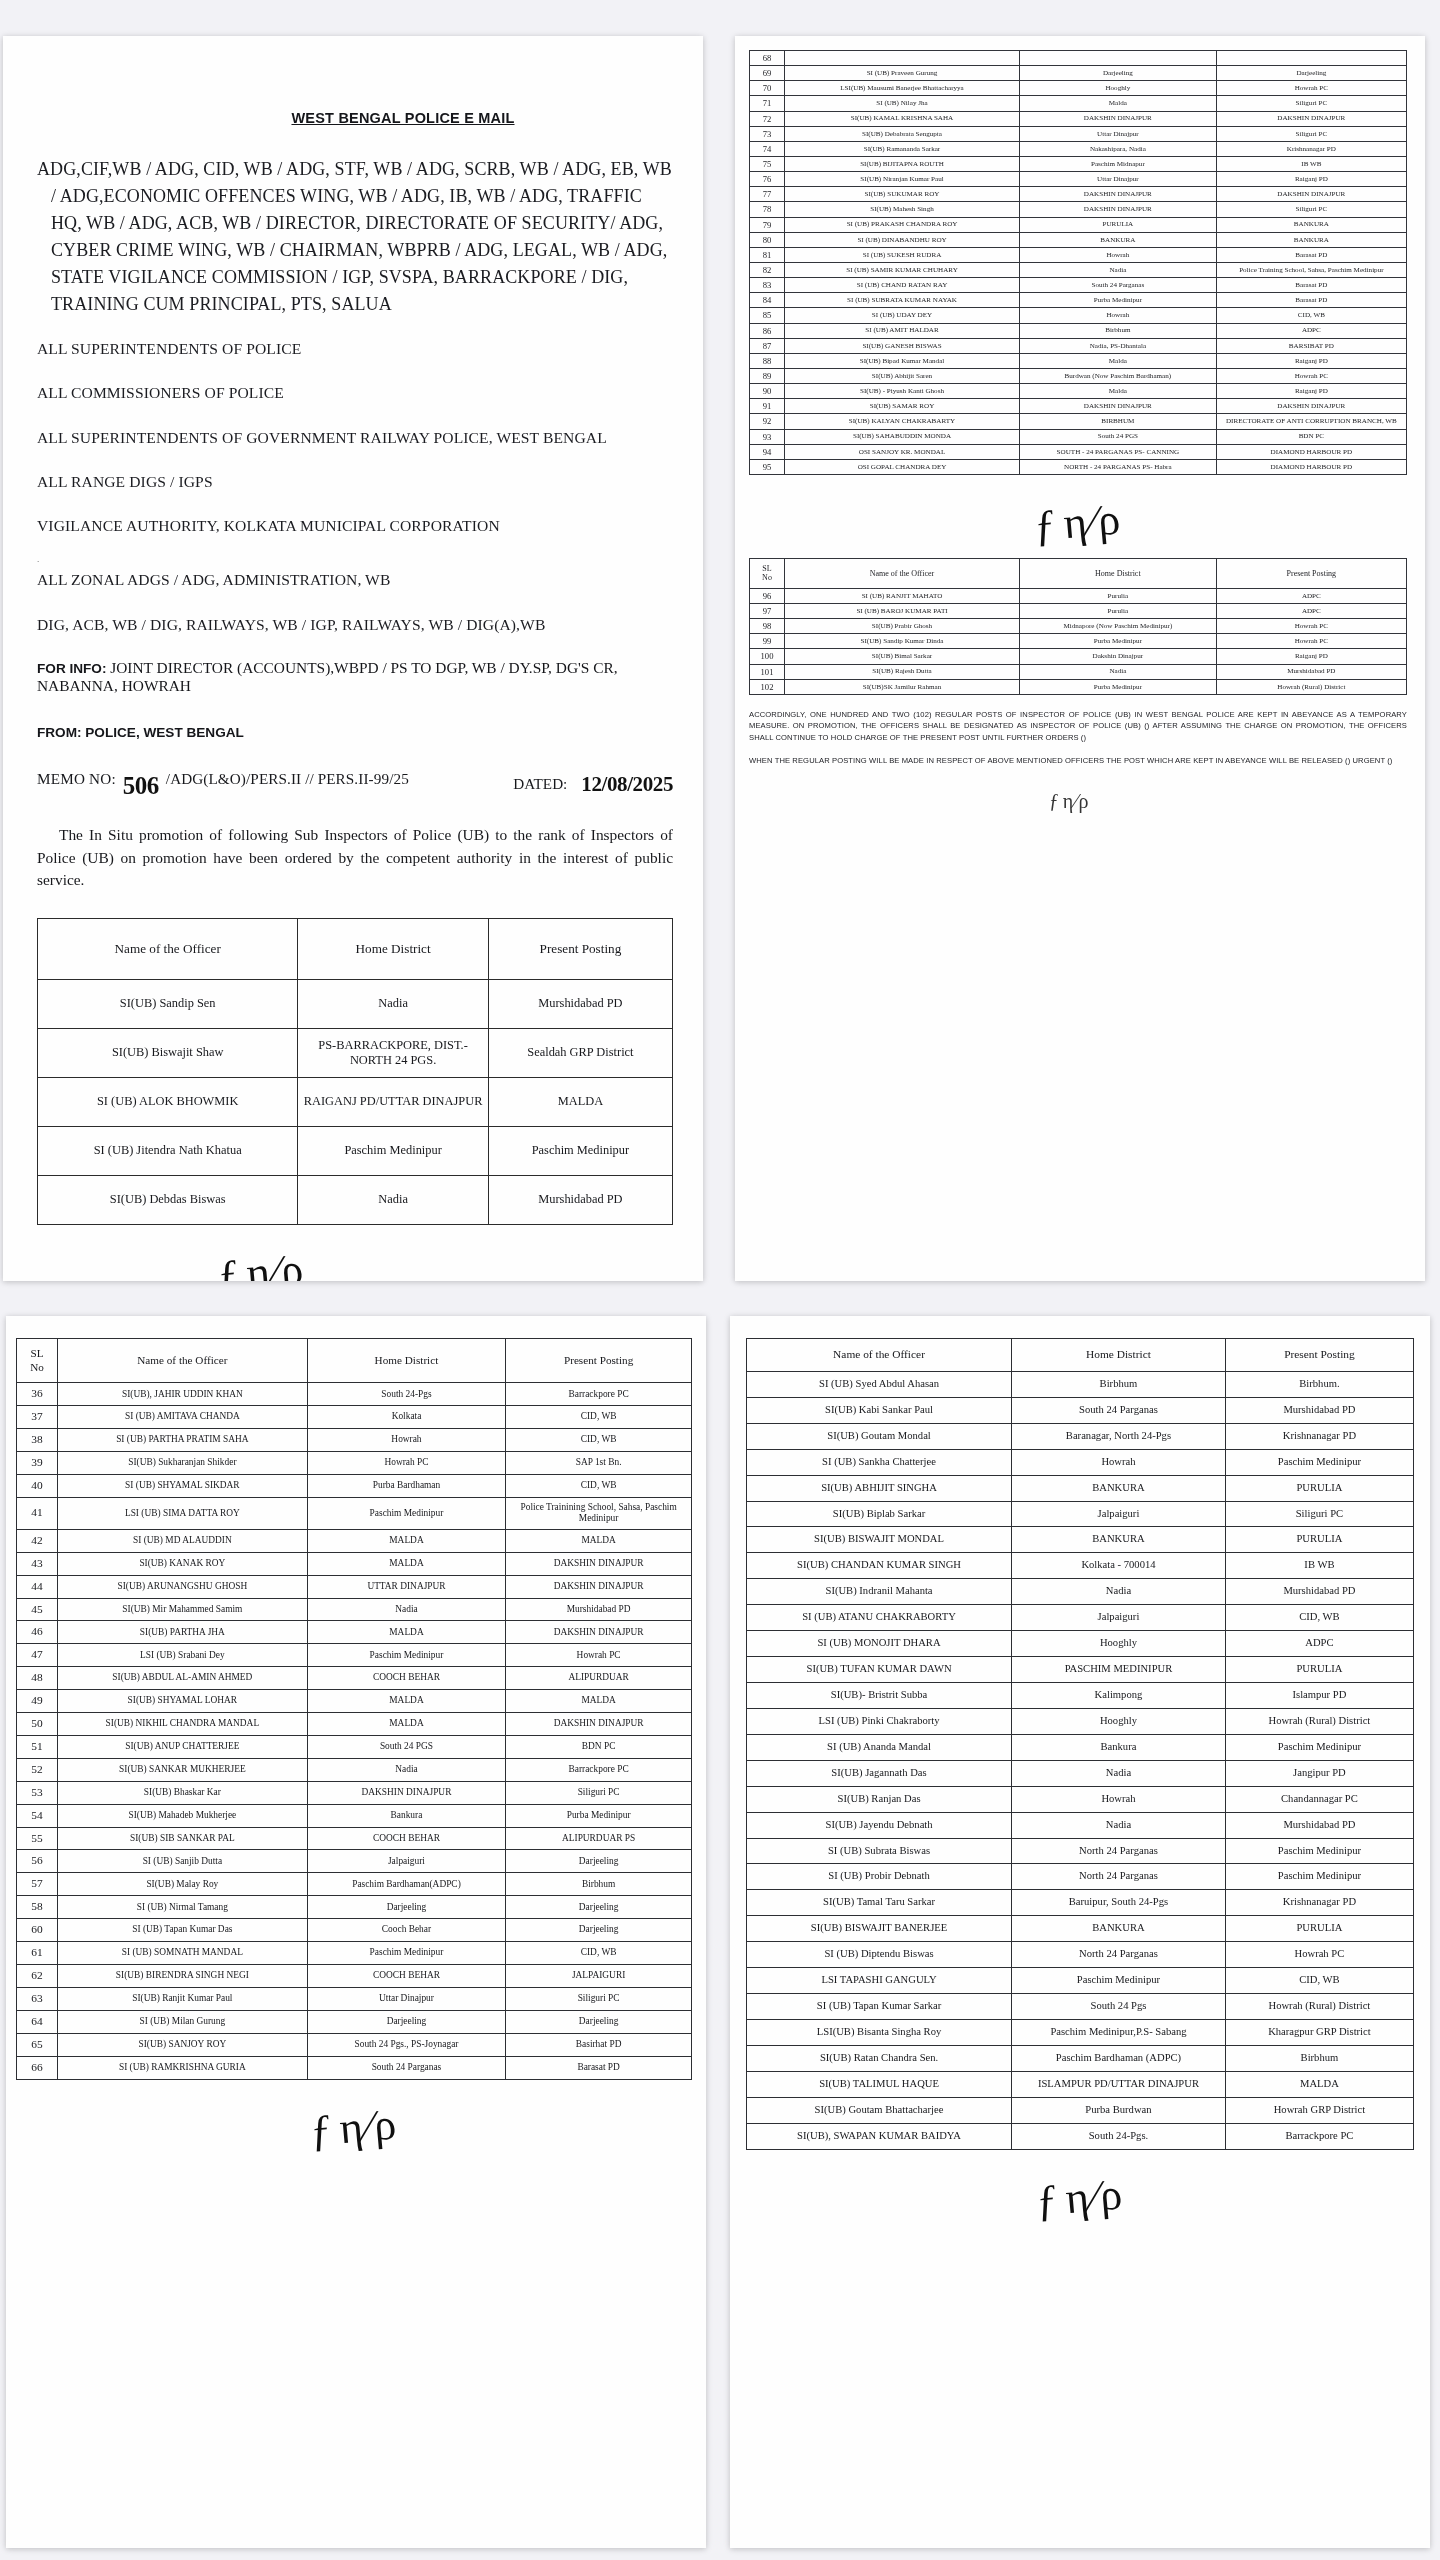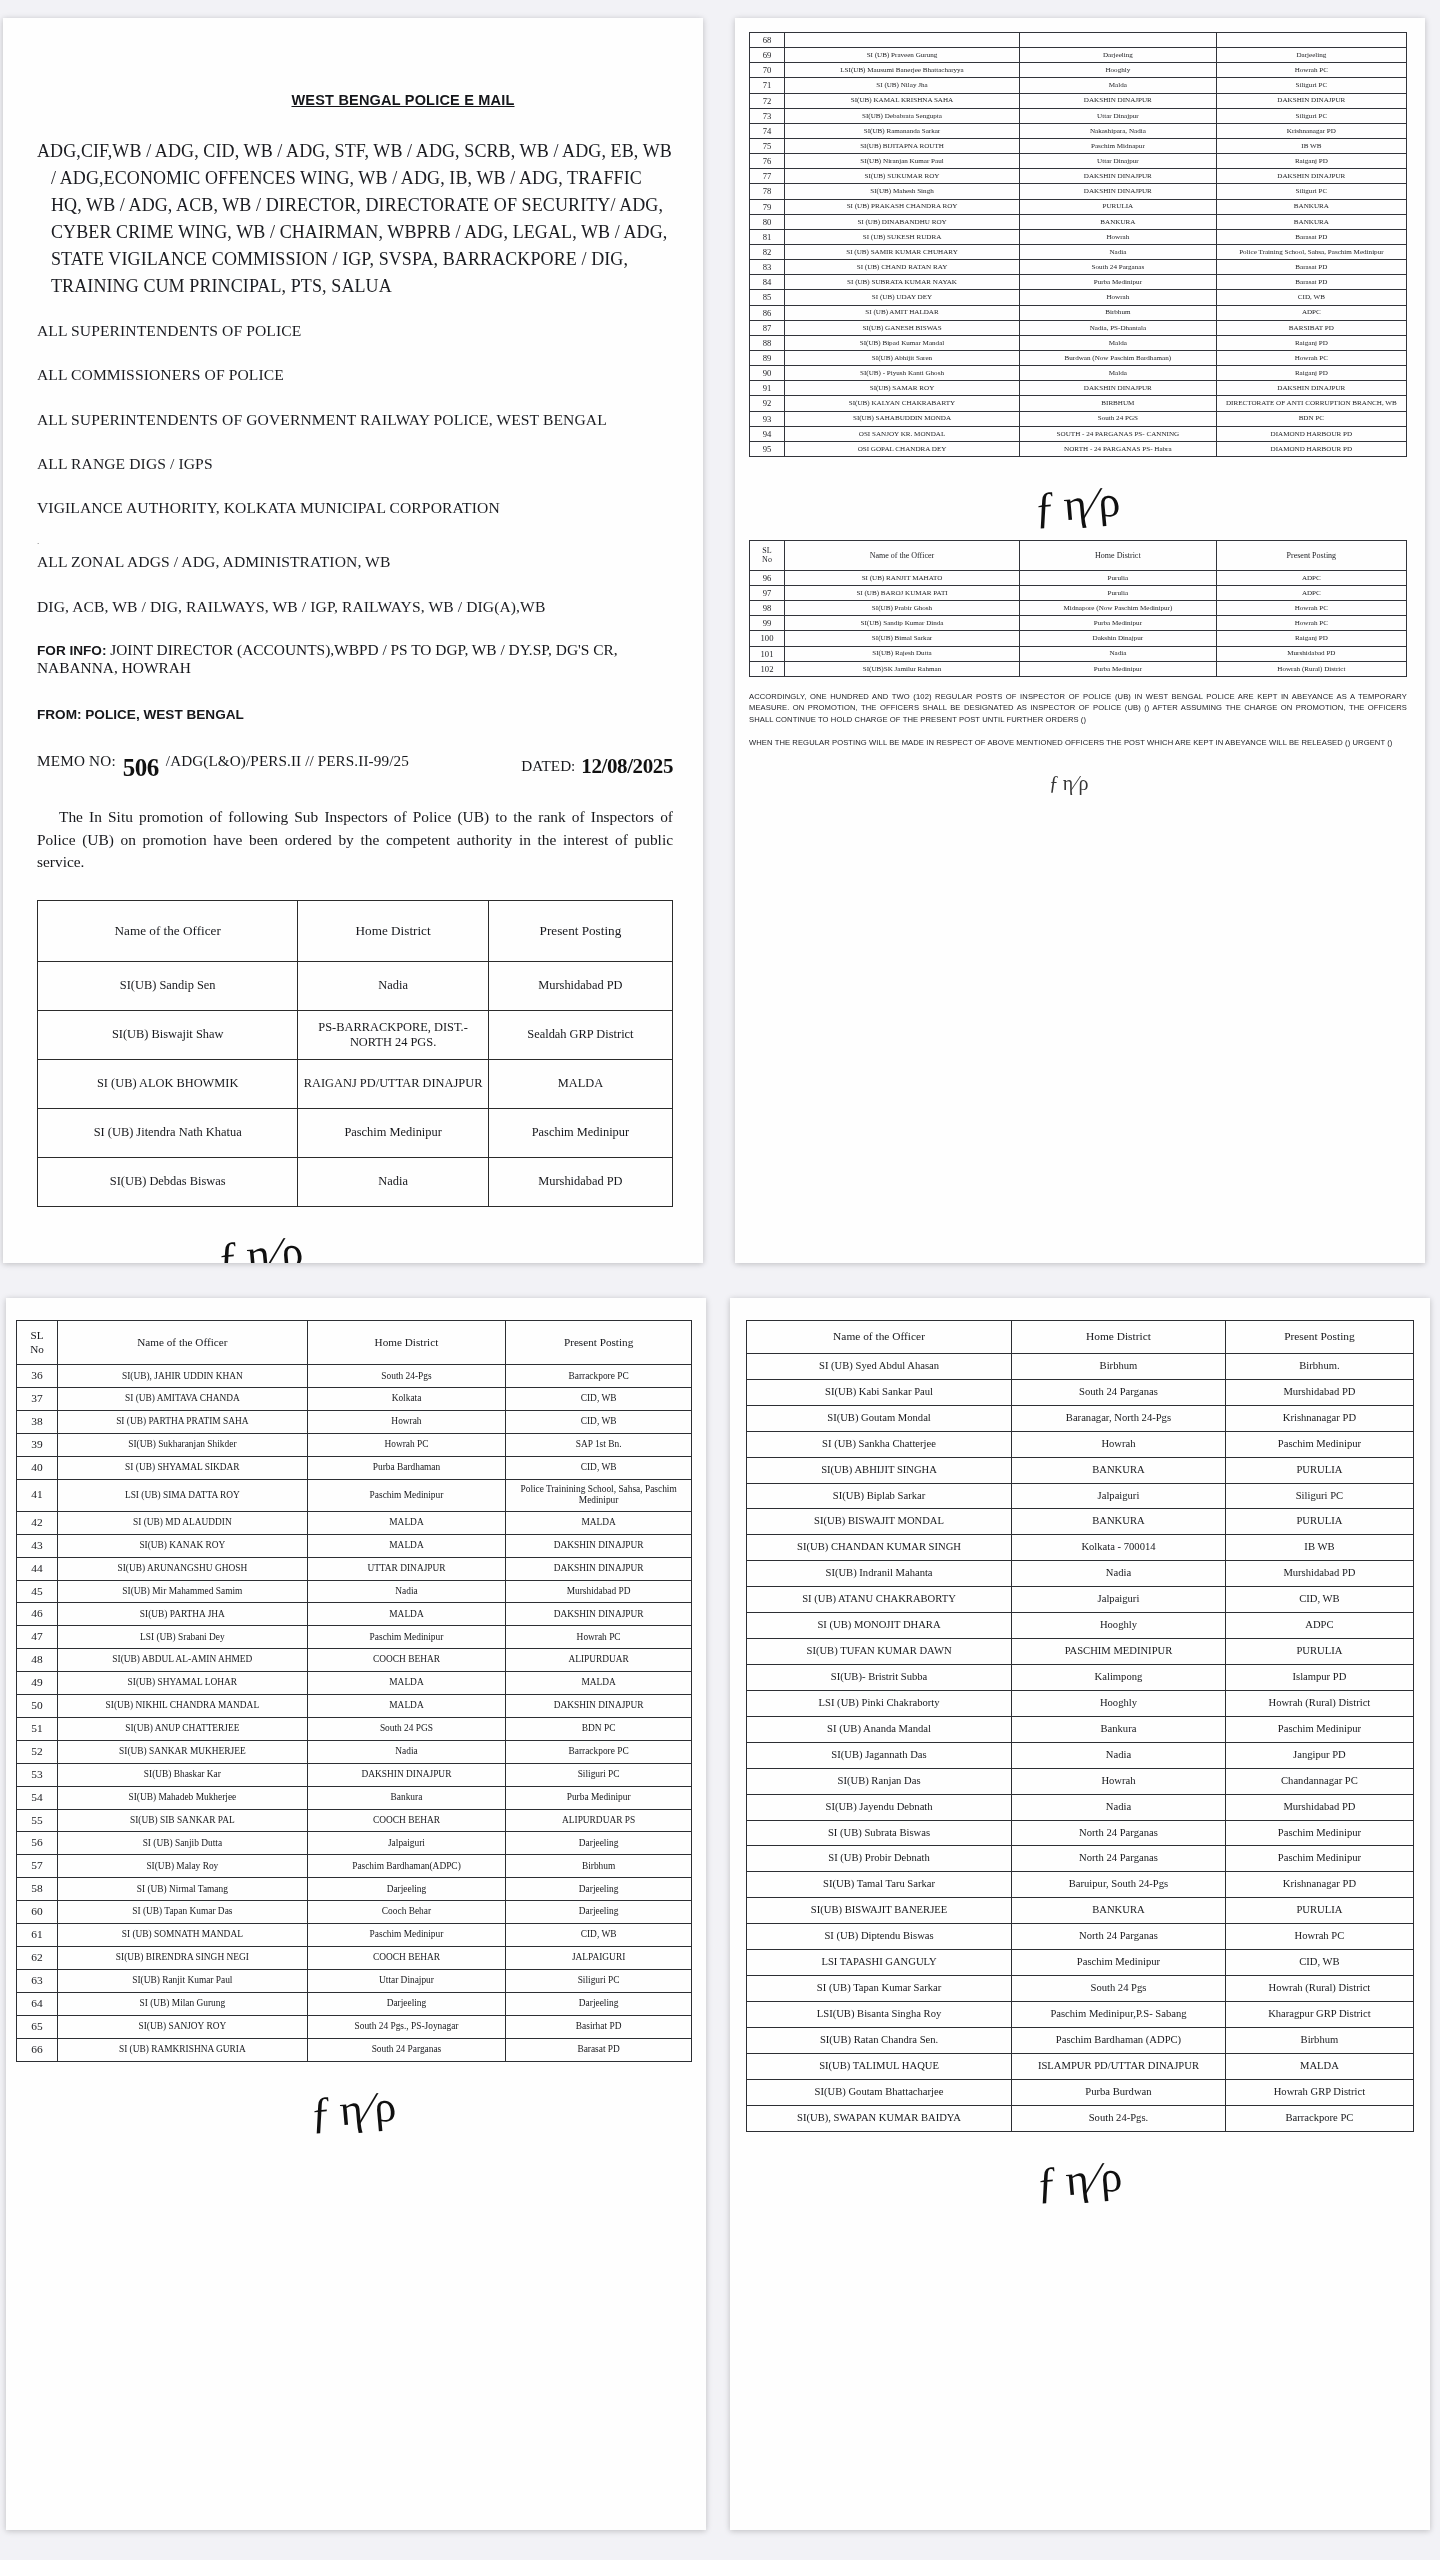--- a/index.html
+++ b/index.html
@@ -1,35 +1,35 @@
 <!DOCTYPE html>
 <html><head>
 <meta charset="utf-8">
 <style>
   html,body{margin:0;padding:0;background:#f2f2f6;}
   body{width:1440px;height:2560px;font-family:"Liberation Serif",serif;position:relative;overflow:hidden;}
   .sheet-grid{display:grid;grid-template-columns:720px 720px;grid-template-rows:1280px 1280px;width:1440px;height:2560px;}
-  .cell{position:relative;display:flex;align-items:flex-start;justify-content:center;padding-top:18px;box-sizing:border-box;}
+  .cell{position:relative;display:flex;align-items:flex-start;justify-content:center;padding-top:36px;box-sizing:border-box;}
   .page{background:#fefefe;box-shadow:0 1px 6px rgba(0,0,0,.22);position:relative;box-sizing:border-box;}
 
   
   .p1{width:700px;height:1245px;padding:46px 30px 0 34px;overflow:hidden;margin-left:-14px;}
   .doc-title{text-align:center;font-family:"Liberation Sans",sans-serif;font-weight:bold;font-size:14.5px;letter-spacing:.2px;text-decoration:underline;margin:28px 0 30px 96px;color:#15161a;}
   .addr{font-size:18px;line-height:1.5;color:#1b1c21;margin:0 0 15px 0;letter-spacing:.1px;white-space:pre-line;text-indent:-14px;padding-left:14px;}
   .addr.one{margin-bottom:18px;}
   .addr-line{font-size:15.6px;line-height:1.62;color:#1b1c21;margin:0 0 19px 0;letter-spacing:.1px;}
   .dot{font-size:9px;line-height:4px;margin:0 0 6px 0;color:#555;}
   .from-line{font-family:"Liberation Sans",sans-serif;font-weight:bold;font-size:13.4px;color:#15161a;margin:22px 0 30px 0;}
   .from-line .norm{font-family:"Liberation Serif",serif;font-weight:normal;font-size:15.4px;text-align:center;}
   .bold-inline{font-family:"Liberation Sans",sans-serif;font-weight:bold;font-size:13.6px;}
   .memoline{display:flex;align-items:flex-start;margin:6px 0 26px 0;font-size:15.2px;color:#17181c;}
   .memo-label{letter-spacing:.2px;}
   .hw{font-family:"Liberation Serif",serif;font-size:25px;font-weight:bold;color:#111;margin:0 7px;letter-spacing:-.5px;position:relative;top:2px;}
   .memo-rest{letter-spacing:.1px;}
-  .memo-date{margin-left:auto;display:flex;align-items:baseline;}
+  .memo-date{margin-left:auto;display:flex;align-items:baseline;gap:8px;}
   .hw-date{font-family:"Liberation Serif",serif;font-size:21px;font-weight:bold;color:#111;margin-left:6px;letter-spacing:-.4px;position:relative;top:2px;}
   .body-para{font-size:15.4px;line-height:1.48;text-align:justify;color:#17181c;margin:0 0 26px 0;text-indent:22px;}
 
   table.tbl{border-collapse:collapse;width:100%;font-size:12.4px;color:#17181c;}
   table.tbl td,table.tbl th{border:1px solid #2b2b2b;padding:7px 5px;text-align:center;vertical-align:middle;font-weight:normal;line-height:1.25;}
   table.tbl thead td{font-size:13.2px;padding:13px 5px;}
   .t1 td{height:34px;}
   .t1 td.nm{width:41%;}
   .t1 td.hd{width:30%;}
 

